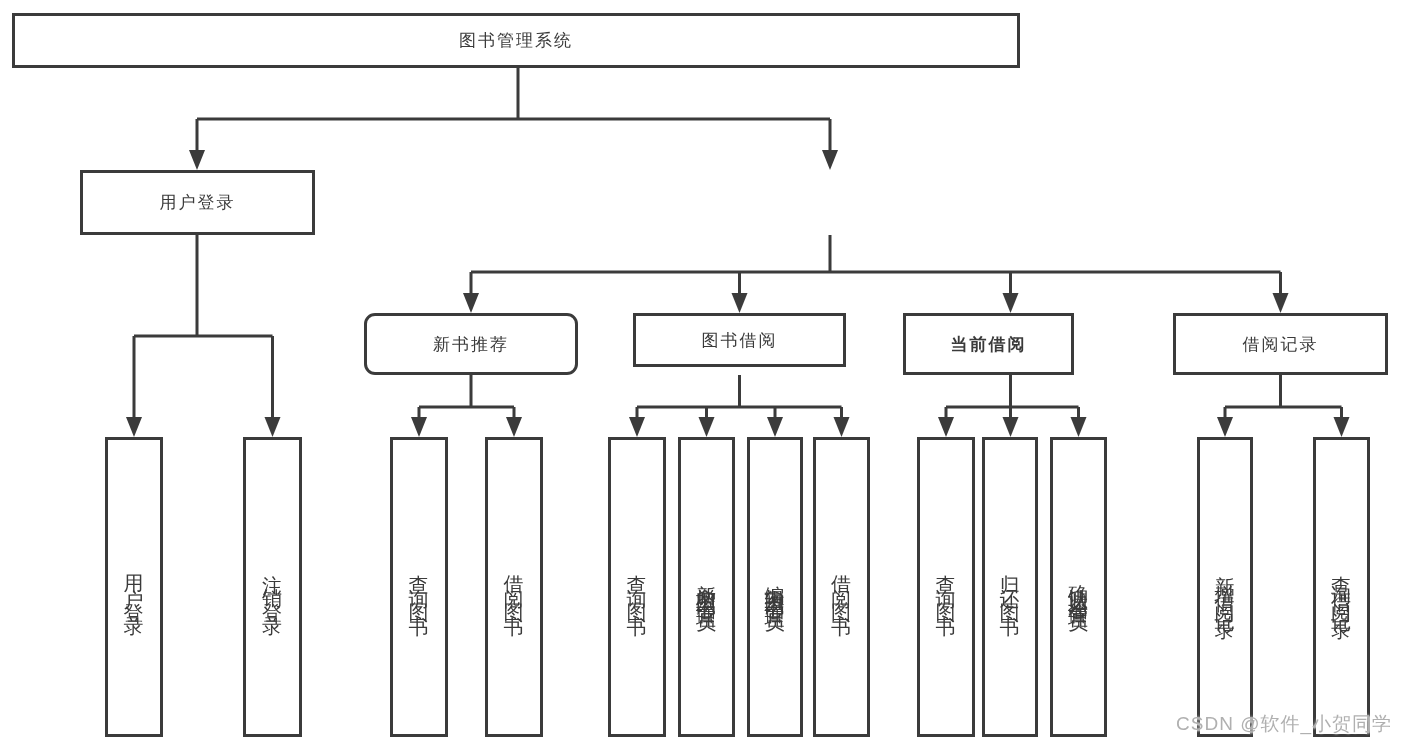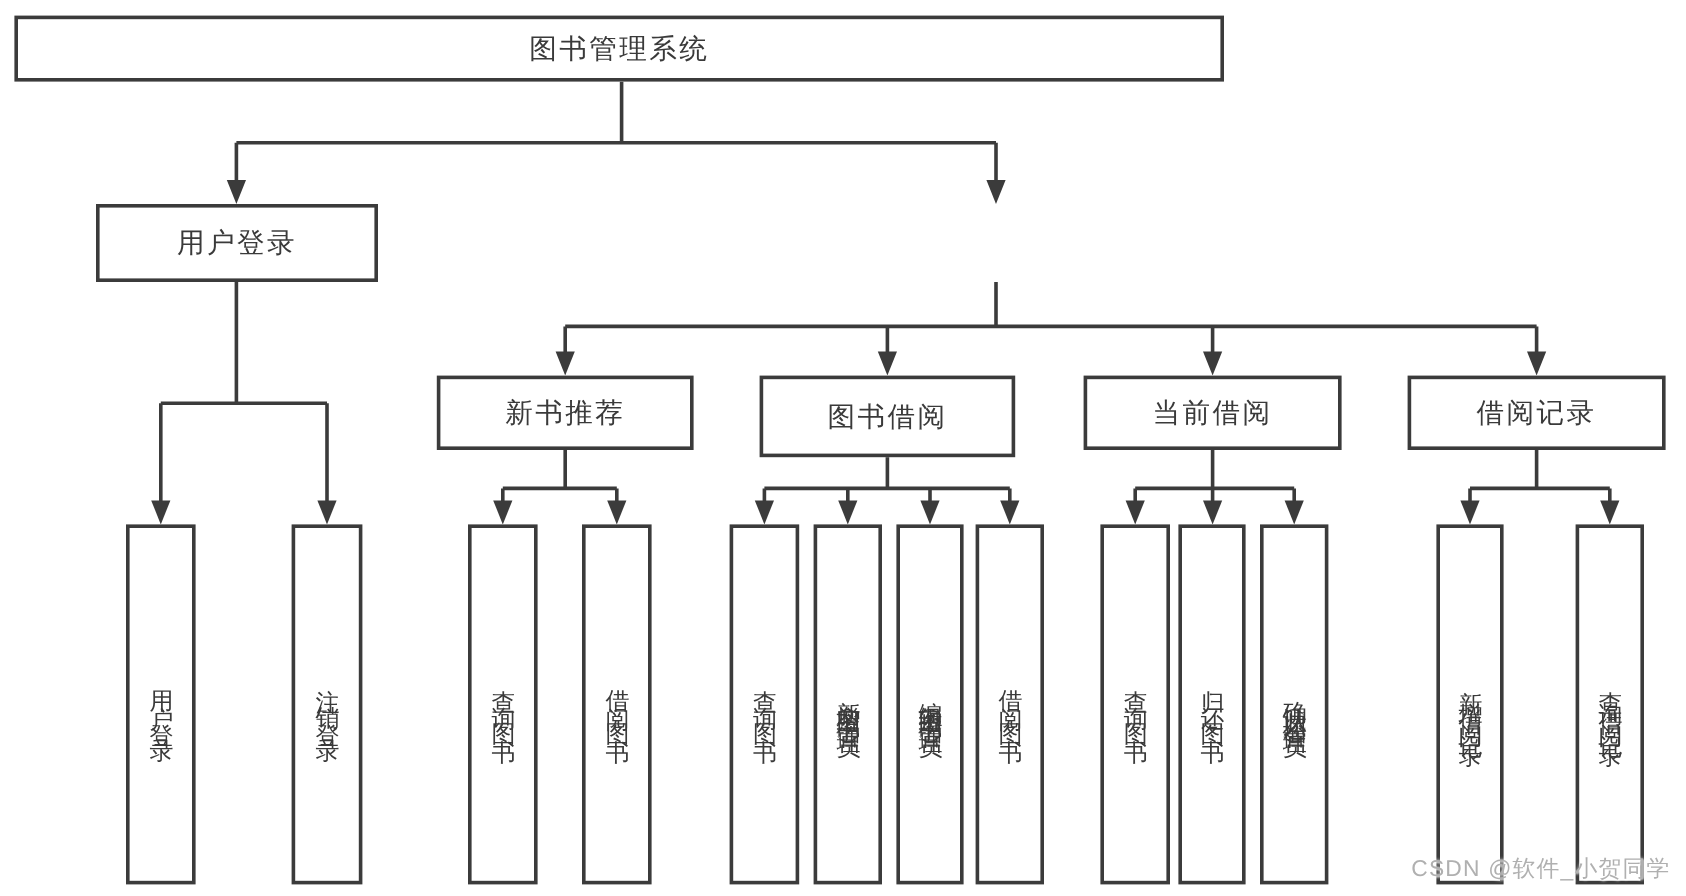--- a/index.html
+++ b/index.html
@@ -17,21 +17,21 @@
     font-family:"Liberation Sans","DejaVu Sans",sans-serif;
     overflow:hidden;
   }
   .connectors{position:absolute;left:0;top:0;z-index:0;}
   .node{
     position:absolute;
     border:3px solid var(--line);
     background:var(--bg);
     display:flex;align-items:center;justify-content:center;
     color:var(--text);
-    font-size:23px;
+    font-size:17px;
     letter-spacing:2px;
     z-index:1;
     text-align:right;
   }
   .leaf{
     position:absolute;
     top:437px;height:300px;
     border:3px solid var(--line);
     background:var(--bg);
     display:flex;align-items:center;justify-content:center;
@@ -109,23 +109,23 @@
       <polygon points="1070.5,417 1086.5,417 1078.5,437"></polygon>
       <polygon points="1217,417 1233,417 1225,437"></polygon>
       <polygon points="1333.5,417 1349.5,417 1341.5,437"></polygon>
     </g>
   </svg>
 
   <div class="node" style="left:12px;top:13px;width:1008px;height:55px;">图书管理系统</div>
 
   <div class="node" style="left:80px;top:170px;width:235px;height:65px;">用户登录</div>
 
-  <div class="node" style="left:364px;top:313px;width:214px;height:62px;">新书推荐</div>
-  <div class="node" style="left:633px;top:313px;width:213px;height:68px;">图书借阅</div>
-  <div class="node" style="left:903px;top:313px;width:215px;height:62px;">当前借阅</div>
+  <div class="node" style="left:364px;top:313px;width:214px;height:62px;border-radius:11px;">新书推荐</div>
+  <div class="node" style="left:633px;top:313px;width:213px;height:54px;">图书借阅</div>
+  <div class="node" style="left:903px;top:313px;width:171px;height:62px;font-weight:bold;">当前借阅</div>
   <div class="node" style="left:1173px;top:313px;width:215px;height:62px;">借阅记录</div>
 
   <div class="leaf" style="left:105px;width:58px;">
     <span class="vtext">用户登录</span>
   </div>
   <div class="leaf" style="left:243px;width:59px;">
     <span class="vtext">注销登录</span>
   </div>
 
   <div class="leaf" style="left:390px;width:58px;">

